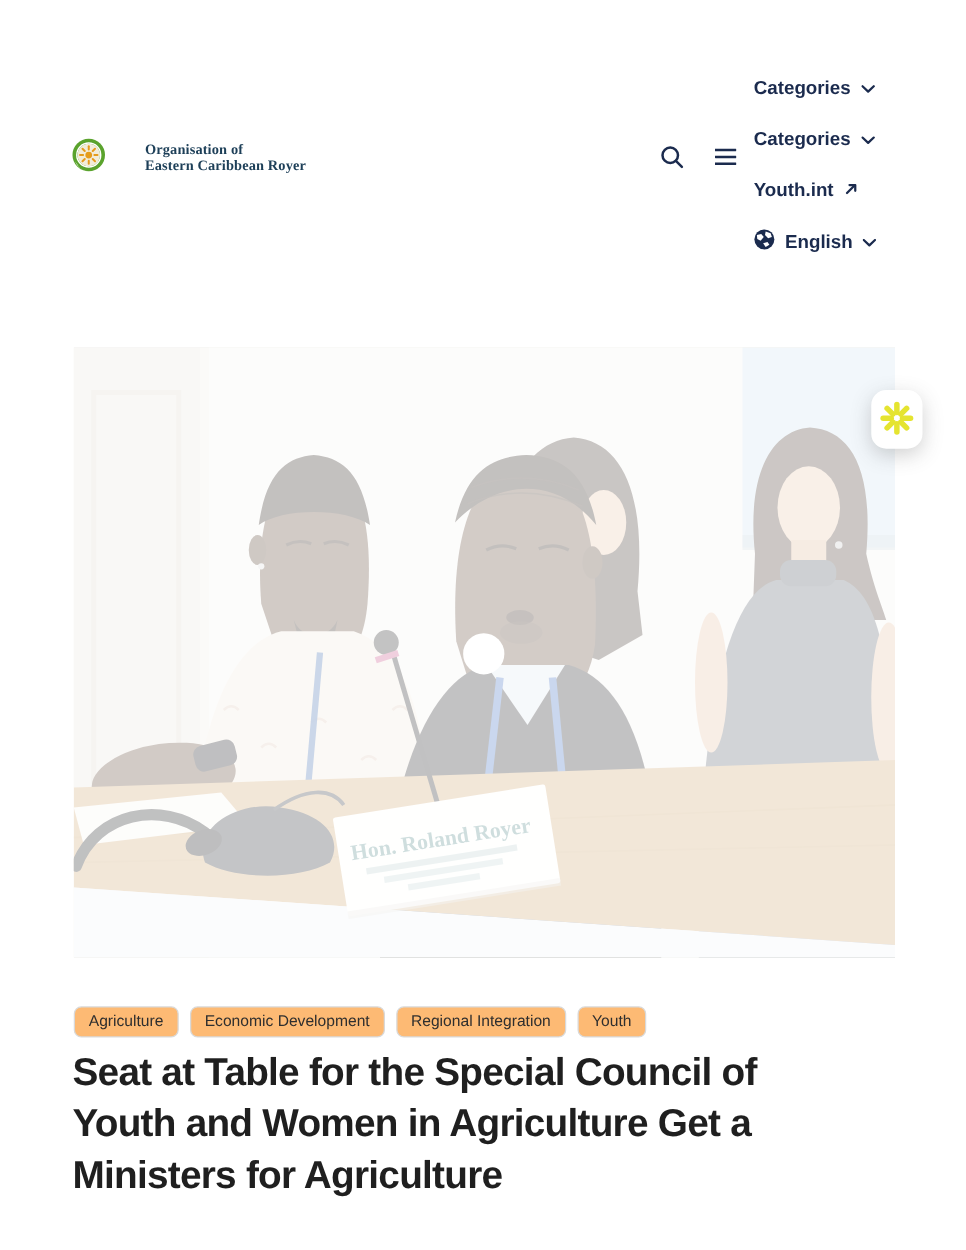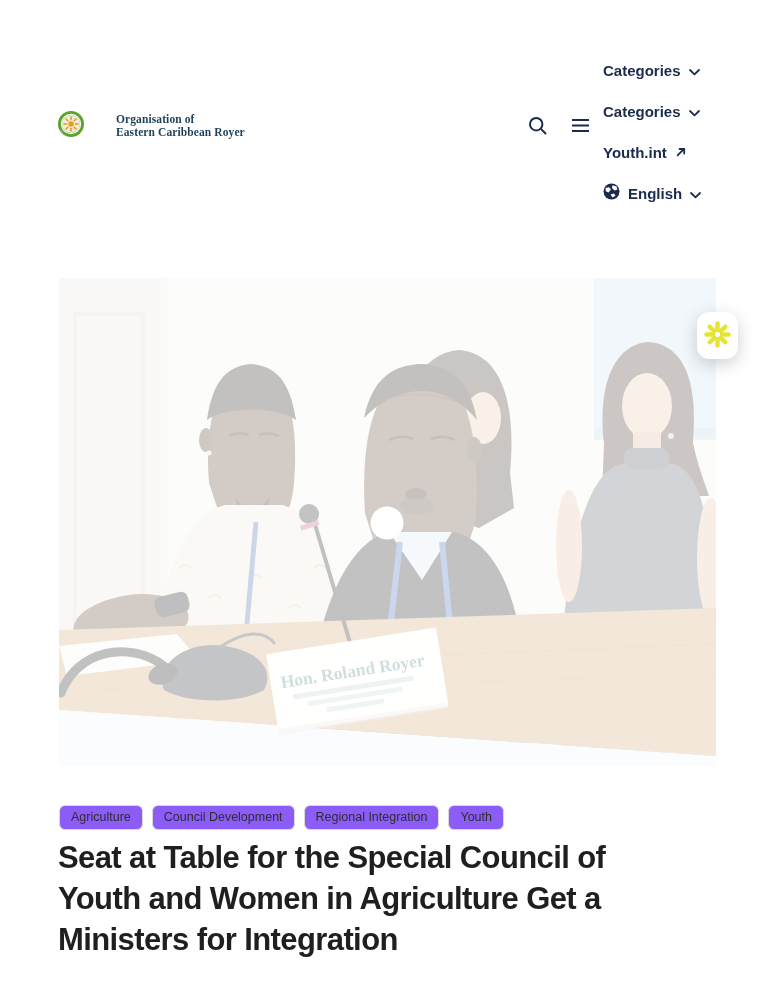--- a/index.html
+++ b/index.html
@@ -22,21 +22,21 @@
 
   
   .hero { position:absolute; left:59px; top:278px; width:657px; height:488px; overflow:hidden; background:#f6f5f3; }
   .hero svg { display:block; }
 
   
   .a11y-btn { position:absolute; left:697px; top:312px; width:41px; height:47px; background:#ffffff; border:none; border-radius:12px; box-shadow:0 5px 16px rgba(70,70,70,0.25); cursor:pointer; display:flex; align-items:center; justify-content:center; z-index:5; }
 
   
   .tags { position:absolute; left:59px; top:805px; display:flex; gap:9px; }
-  .tag { display:inline-block; padding:4px 11px; border:1px solid #d9d9d9; border-radius:6px; background:#8b5cf6; color:#2e2e2e; font-size:12.5px; line-height:15px; text-decoration:none; cursor:pointer; white-space:nowrap;text-align:center; }
+  .tag { display:inline-block; padding:4px 11px; border:1px solid #d9d9d9; border-radius:6px; background:#fdba74; color:#2e2e2e; font-size:12.5px; line-height:15px; text-decoration:none; cursor:pointer; white-space:nowrap;text-align:center; }
 
   
   .title { position:absolute; left:58px; top:837px; width:670px; color:#1f1f1f; font-size:31px; font-weight:800; letter-spacing:-0.6px; line-height:41px; }
   .title span { display:block; white-space:nowrap; }
 </style>
 </head>
 <body>
 
 <div class="page">
 
@@ -231,24 +231,24 @@
           <line x1="16.7" y1="16.7" x2="21.3" y2="21.3"></line>
           <line x1="10.3" y1="16.7" x2="5.7" y2="21.3"></line>
           <line x1="16.7" y1="10.3" x2="21.3" y2="5.7"></line>
         </g>
       </svg>
     </span>
   </button>
 
   <div class="tags">
     <a class="tag">Agriculture</a>
-    <a class="tag">Council Development</a>
+    <a class="tag">Economic Development</a>
     <a class="tag">Regional Integration</a>
     <a class="tag">Youth</a>
   </div>
 
   <h1 class="title">
     <span>Seat at Table for the Special Council of</span>
     <span>Youth and Women in Agriculture Get a</span>
-    <span>Ministers for Integration</span>
+    <span>Ministers for Agriculture</span>
   </h1>
 
 </div>
 
 </body></html>

